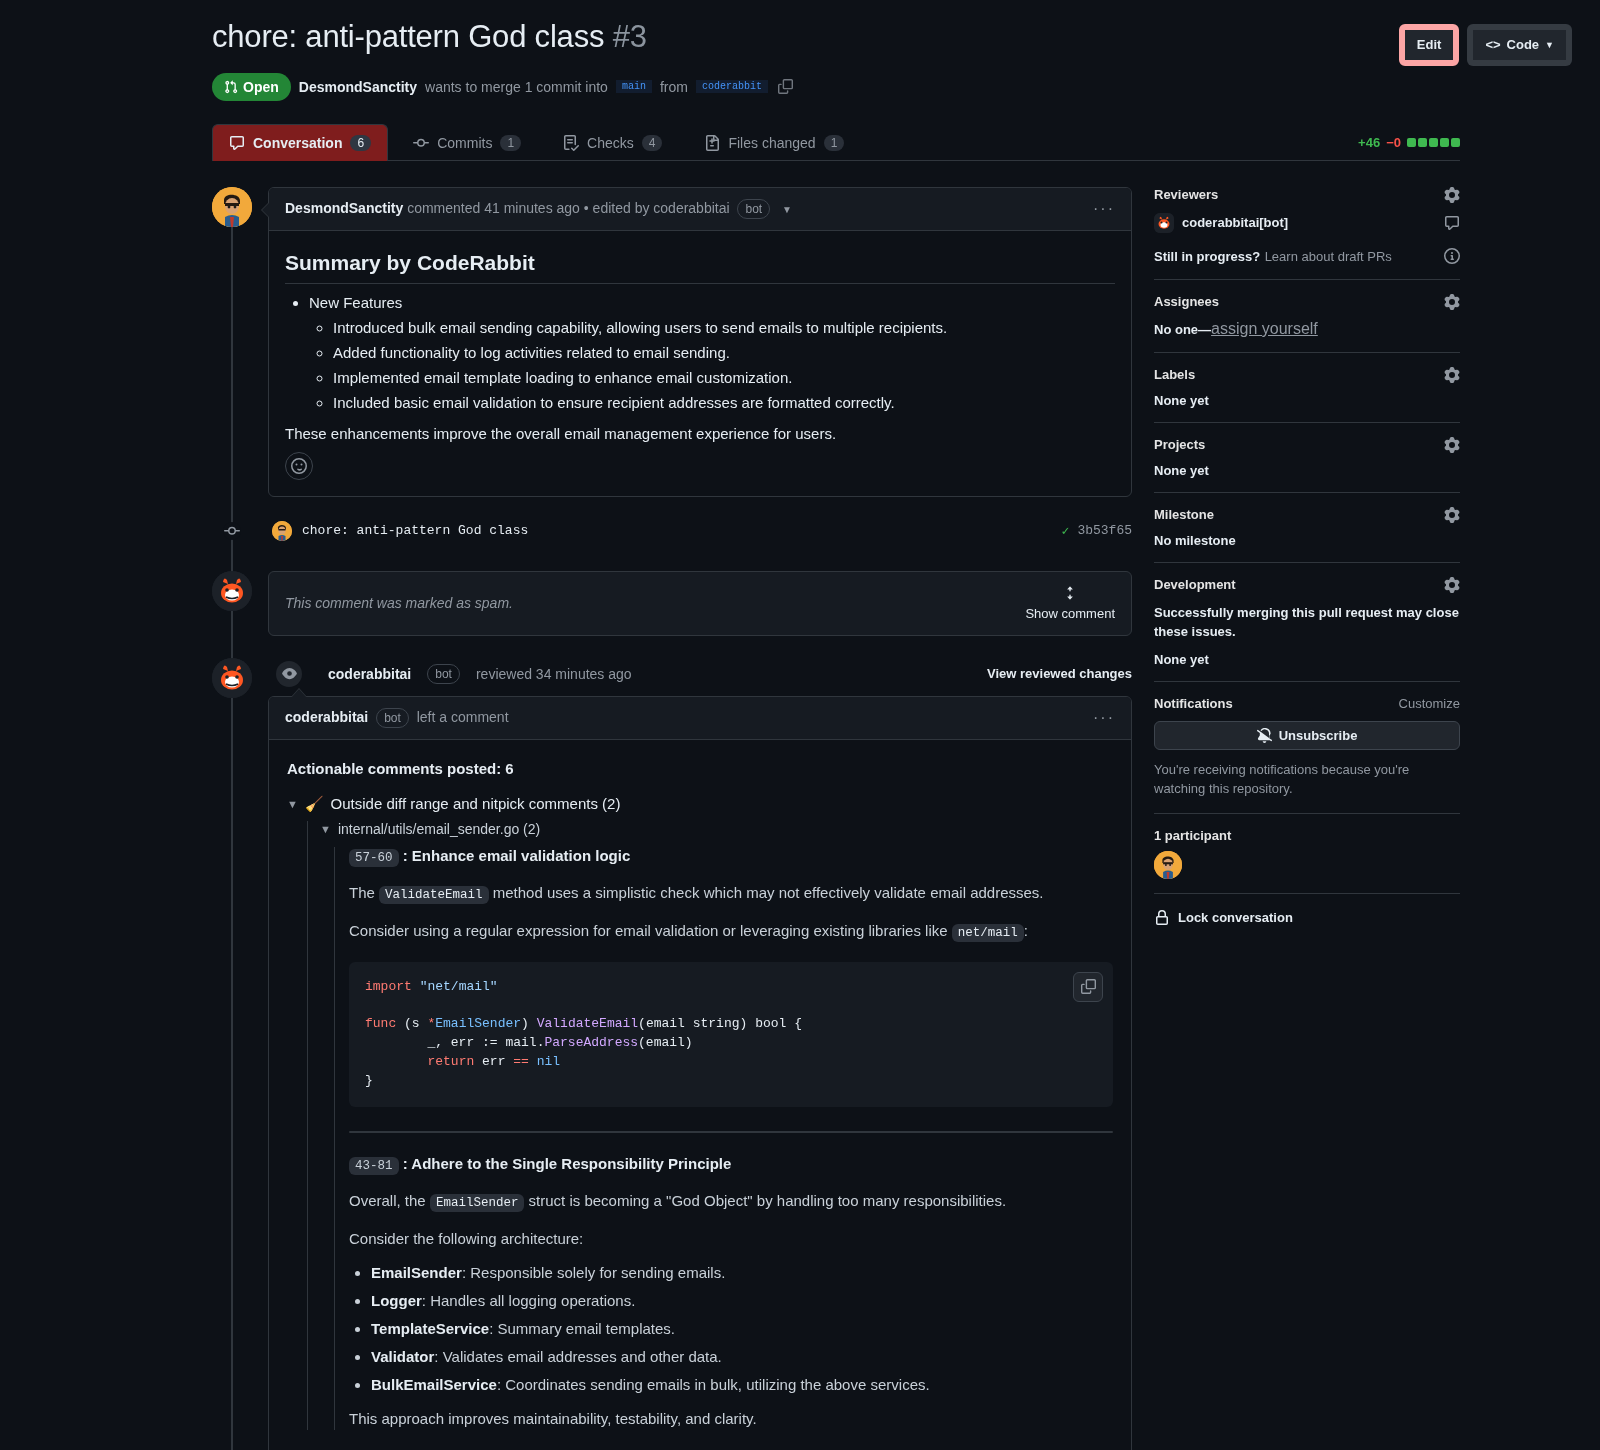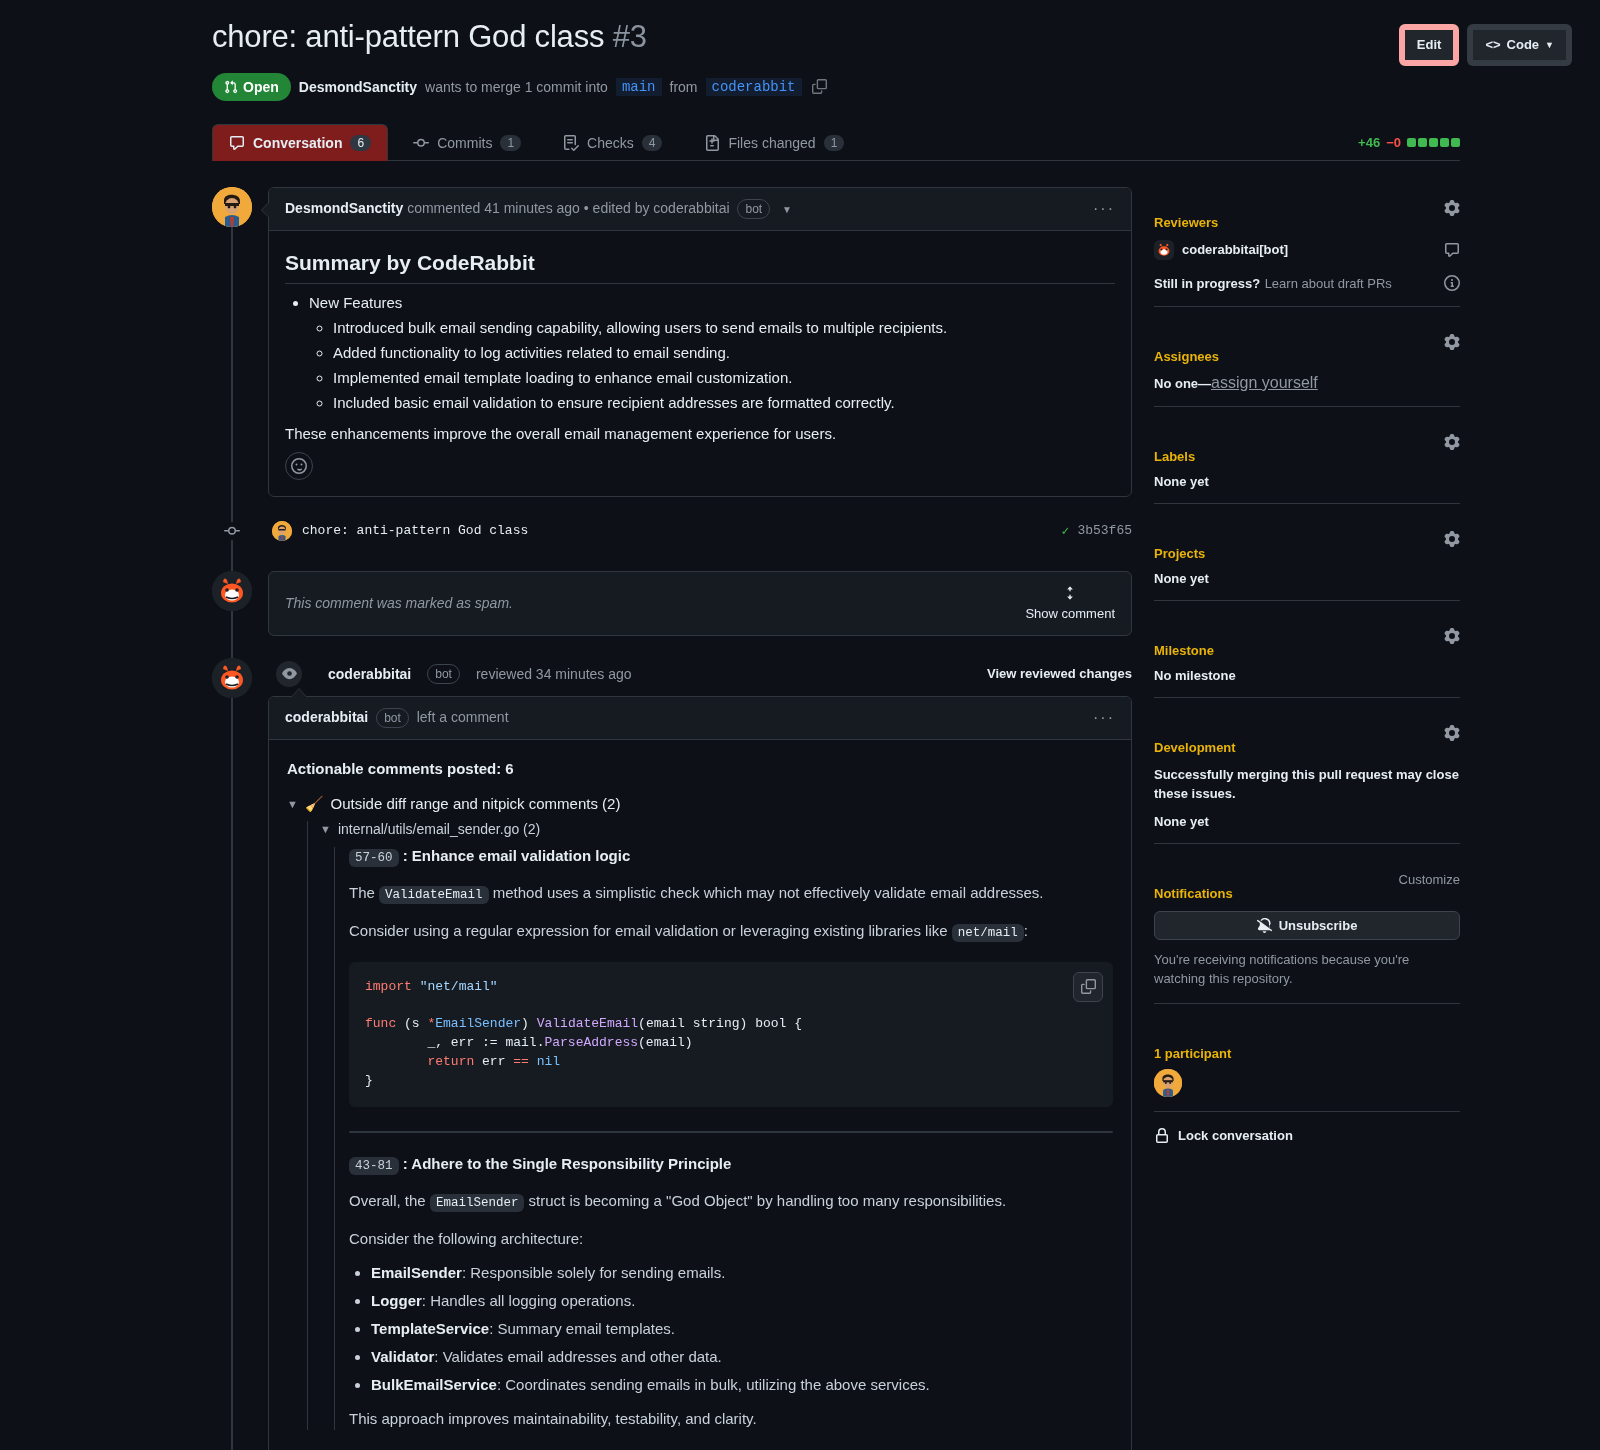--- a/index.html
+++ b/index.html
@@ -38,21 +38,21 @@
 
   .meta-row { display: flex; align-items: center; gap: 8px; font-size: 14px; color: #9198a1; }
   .state-badge {
     display: inline-flex; align-items: center; gap: 5px;
     background: #238636; color: #fff; border-radius: 20px;
     padding: 5px 12px; font-size: 14px; font-weight: 600; line-height: 18px;
   }
   .author { color: #e6edf3; font-weight: 600; }
   .branch-chip {
     background: #121d2f; color: #4493f8; border-radius: 0;
-    padding: 1px 6px; font-family: "Liberation Mono", monospace; font-size: 14px;
+    padding: 1px 6px; font-family: "Liberation Mono", monospace; font-size: 10px;
   }
   .copy-branch { margin-left: 2px; cursor: pointer; opacity: .75; display:inline-flex; }
 
   
   .tabs-wrap {
     margin-top: 22px; border-bottom: 1px solid #30363d;
     display: flex; align-items: flex-end; justify-content: space-between;
     position: relative;
   }
   .tabs { display: flex; gap: 8px; }
@@ -205,21 +205,21 @@
   .k { color:#ff7b72; } .s { color:#a5d6ff; } .f { color:#d2a8ff; } .t { color:#79c0ff; }
   .divider-line { height:2px; background:#30363d; margin: 24px 0 22px; border-radius:2px; }
   .arch-ul { margin:14px 0; padding-left:22px; }
   .arch-ul li { margin:11px 0; font-size:15px; color:#c9d1d9; }
   .arch-ul b { color:#e6edf3; }
 
   
   .sb-sec { padding: 14px 0 14px 0; border-bottom:1px solid #30363d; }
   .sb-sec:first-child { padding-top:0; }
   .sb-head { display:flex; align-items:center; justify-content:space-between; margin-bottom:10px; }
-  .sb-title { font-size:13px; font-weight:600; color:#eab308;margin-top:28px; }
+  .sb-title { font-size:13px; font-weight:600; color:#e5e5e5; }
   .gear { color:#9198a1; cursor:pointer; display:flex; }
   .sb-text { font-size:13px; color:#e6edf3; font-weight:600; }
   .sb-muted { font-size:13px; color:#9198a1; font-weight:400; }
   .sb-link { color:#9198a1; text-decoration:underline; cursor:pointer; }
   .rev-row { display:flex; align-items:center; gap:8px; justify-content:space-between; }
   .rev-left { display:flex; align-items:center; gap:8px; }
   .rev-av { width:20px; height:20px; border-radius:6px; background:#1c2128; overflow:hidden; flex:none;}
   .unsub-btn {
     width:100%; background:#21262d; border:1px solid #3d444d; color:#e6edf3;
     border-radius:6px; padding:6px; font-size:13px; font-weight:600; cursor:pointer;

